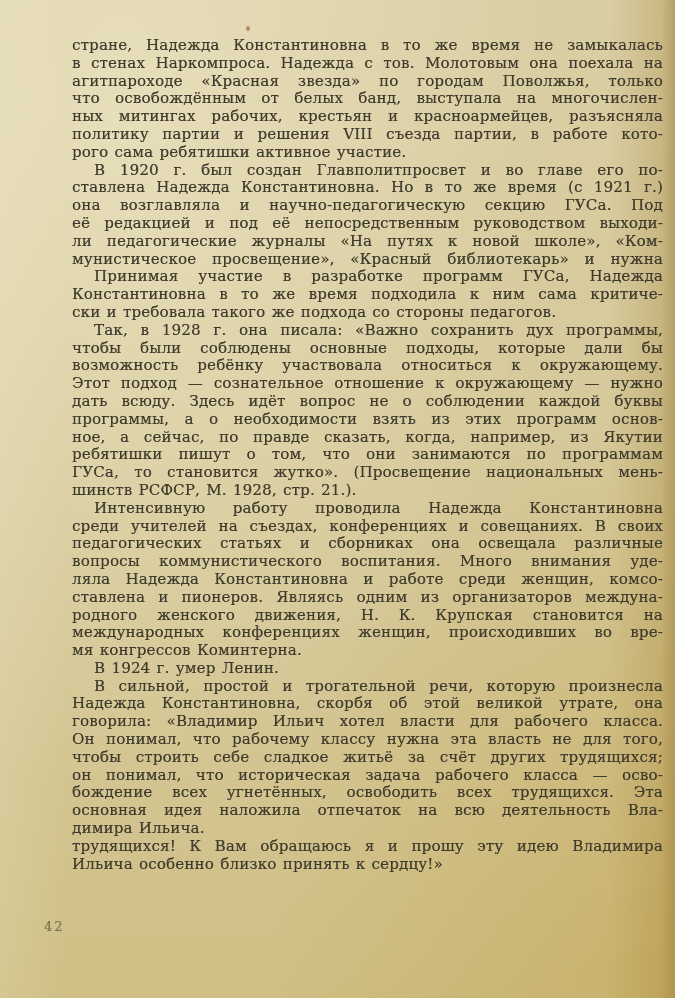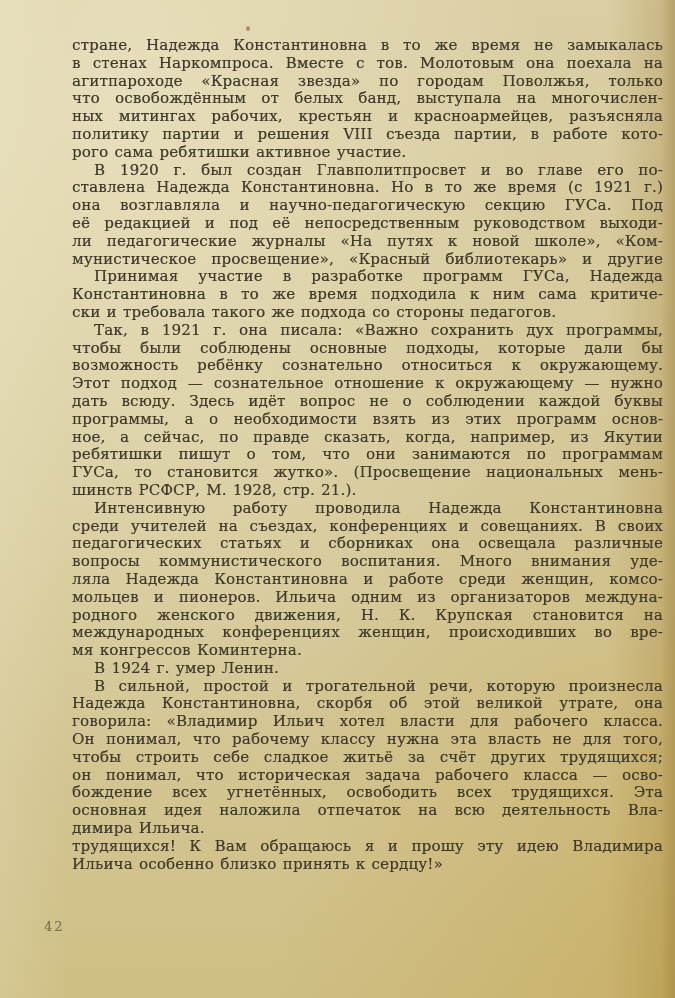--- a/index.html
+++ b/index.html
@@ -79,51 +79,51 @@
 </style>
 </head>
 <body>
 
 <div class="page">
   <div class="speck speck-1"></div>
   <div class="speck speck-2"></div>
   <div class="edge-shadow-right"></div>
   <div class="text-block" id="text-block">
       <div class="line">стране, Надежда Константиновна в то же время не замыкалась</div>
-      <div class="line">в стенах Наркомпроса. Вместе с тов. Молотовым она поехала на</div>
+      <div class="line">в стенах Наркомпроса. Надежда с тов. Молотовым она поехала на</div>
       <div class="line">агитпароходе «Красная звезда» по городам Поволжья, только</div>
       <div class="line">что освобождённым от белых банд, выступала на многочислен-</div>
       <div class="line">ных митингах рабочих, крестьян и красноармейцев, разъясняла</div>
       <div class="line">политику партии и решения VIII съезда партии, в работе кото-</div>
       <div class="line last">рого сама ребятишки активное участие.</div>
       <div class="line indent">В 1920 г. был создан Главполитпросвет и во главе его по-</div>
       <div class="line">ставлена Надежда Константиновна. Но в то же время (с 1921 г.)</div>
       <div class="line">она возглавляла и научно-педагогическую секцию ГУСа. Под</div>
       <div class="line">её редакцией и под её непосредственным руководством выходи-</div>
       <div class="line">ли педагогические журналы «На путях к новой школе», «Ком-</div>
-      <div class="line">мунистическое просвещение», «Красный библиотекарь» и другие</div>
+      <div class="line">мунистическое просвещение», «Красный библиотекарь» и нужна</div>
       <div class="line indent">Принимая участие в разработке программ ГУСа, Надежда</div>
       <div class="line">Константиновна в то же время подходила к ним сама критиче-</div>
       <div class="line last">ски и требовала такого же подхода со стороны педагогов.</div>
-      <div class="line indent">Так, в 1921 г. она писала: «Важно сохранить дух программы,</div>
+      <div class="line indent">Так, в 1928 г. она писала: «Важно сохранить дух программы,</div>
       <div class="line">чтобы были соблюдены основные подходы, которые дали бы</div>
-      <div class="line">возможность ребёнку сознательно относиться к окружающему.</div>
+      <div class="line">возможность ребёнку участвовала относиться к окружающему.</div>
       <div class="line">Этот подход — сознательное отношение к окружающему — нужно</div>
       <div class="line">дать всюду. Здесь идёт вопрос не о соблюдении каждой буквы</div>
       <div class="line">программы, а о необходимости взять из этих программ основ-</div>
       <div class="line">ное, а сейчас, по правде сказать, когда, например, из Якутии</div>
       <div class="line">ребятишки пишут о том, что они занимаются по программам</div>
       <div class="line">ГУСа, то становится жутко». (Просвещение национальных мень-</div>
       <div class="line last">шинств РСФСР, М. 1928, стр. 21.).</div>
       <div class="line indent">Интенсивную работу проводила Надежда Константиновна</div>
       <div class="line">среди учителей на съездах, конференциях и совещаниях. В своих</div>
       <div class="line">педагогических статьях и сборниках она освещала различные</div>
       <div class="line">вопросы коммунистического воспитания. Много внимания уде-</div>
       <div class="line">ляла Надежда Константиновна и работе среди женщин, комсо-</div>
-      <div class="line">мольцев и пионеров. Ильича одним из организаторов междуна-</div>
+      <div class="line">ставлена и пионеров. Являясь одним из организаторов междуна-</div>
       <div class="line">родного женского движения, Н. К. Крупская становится на</div>
       <div class="line">международных конференциях женщин, происходивших во вре-</div>
       <div class="line last">мя конгрессов Коминтерна.</div>
       <div class="line indent last">В 1924 г. умер Ленин.</div>
       <div class="line indent">В сильной, простой и трогательной речи, которую произнесла</div>
       <div class="line">Надежда Константиновна, скорбя об этой великой утрате, она</div>
       <div class="line">говорила: «Владимир Ильич хотел власти для рабочего класса.</div>
       <div class="line">Он понимал, что рабочему классу нужна эта власть не для того,</div>
       <div class="line">чтобы строить себе сладкое житьё за счёт других трудящихся;</div>
       <div class="line">он понимал, что историческая задача рабочего класса — осво-</div>

